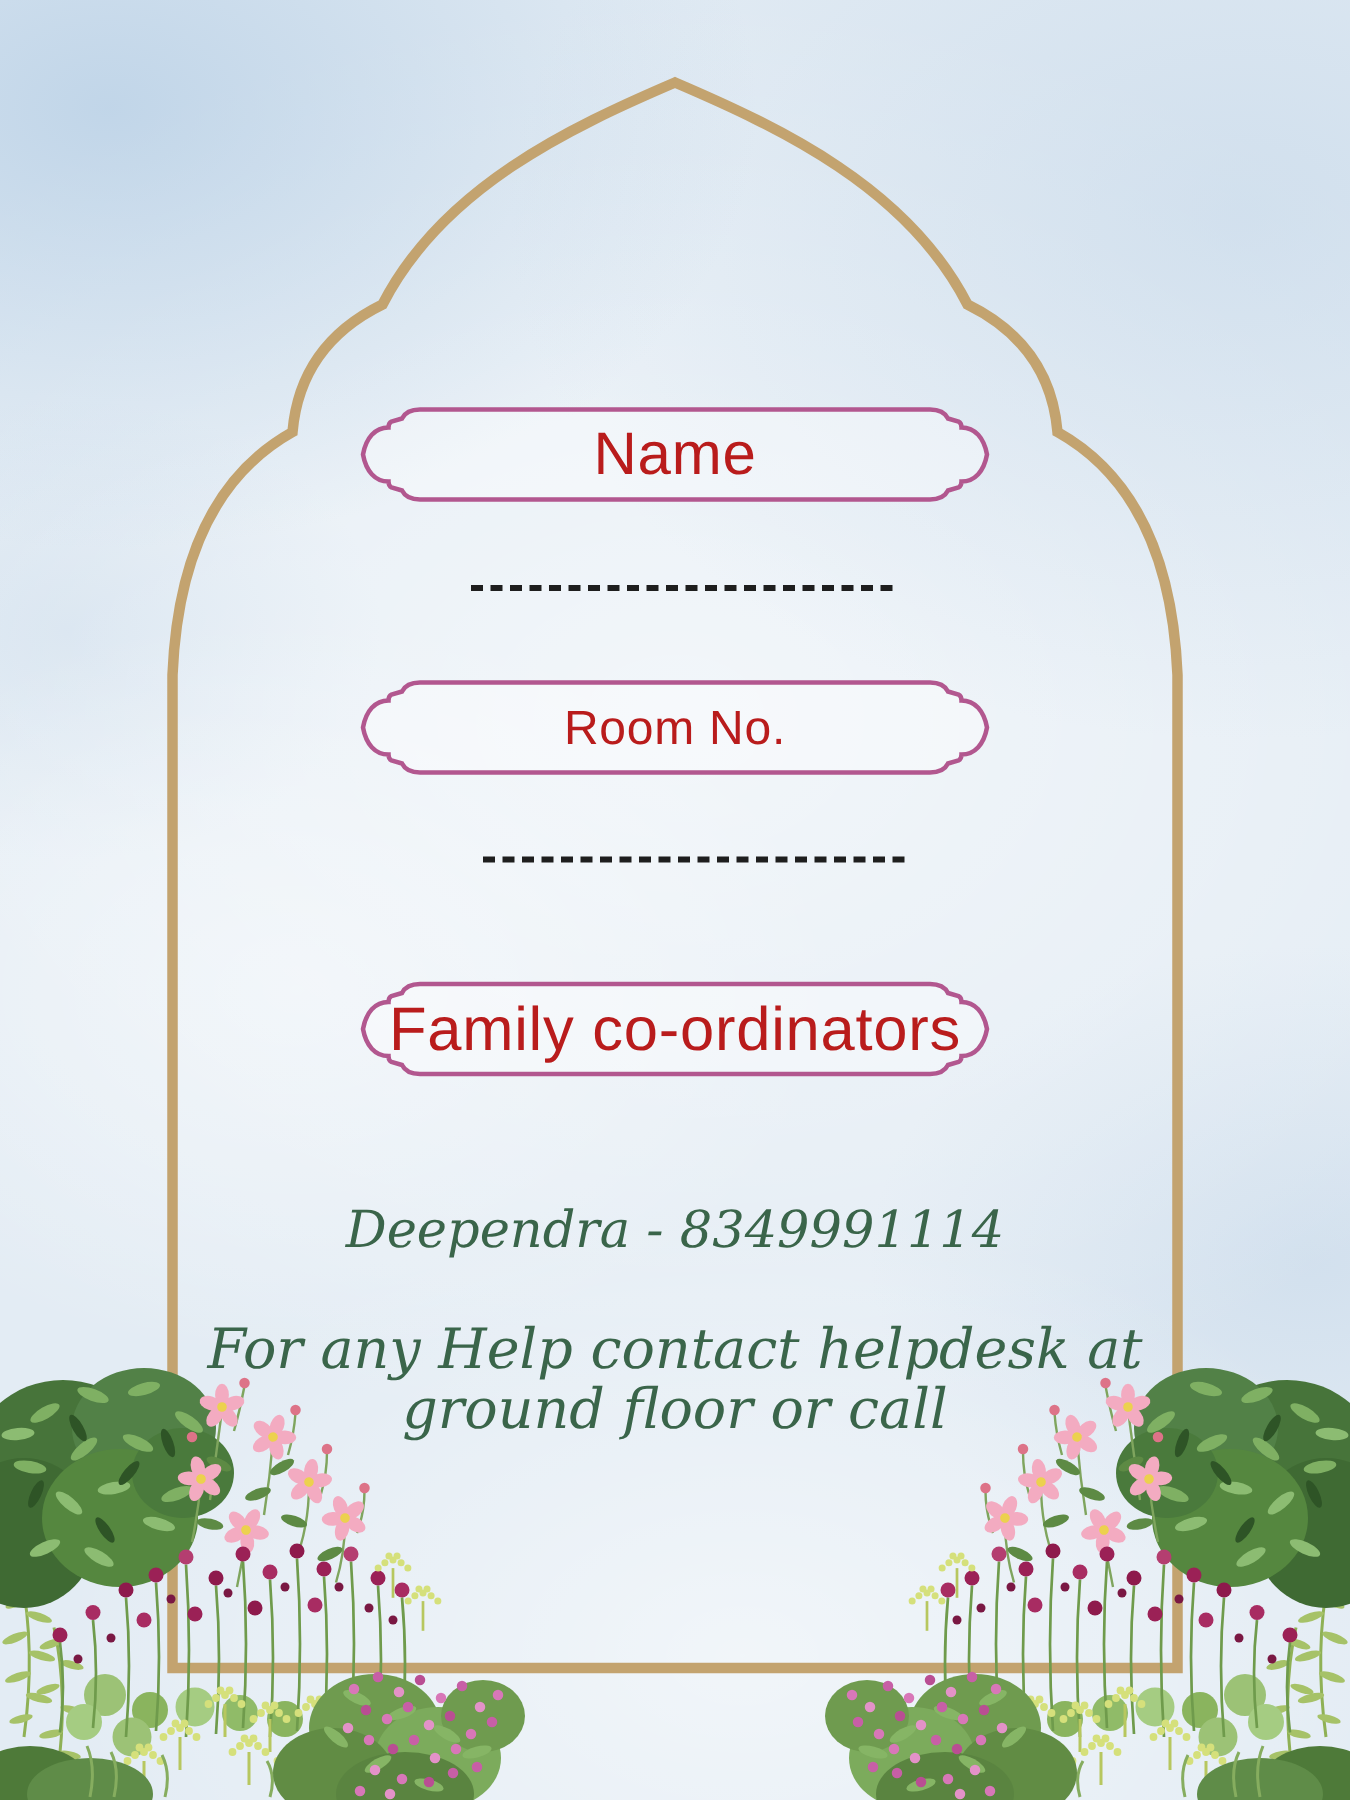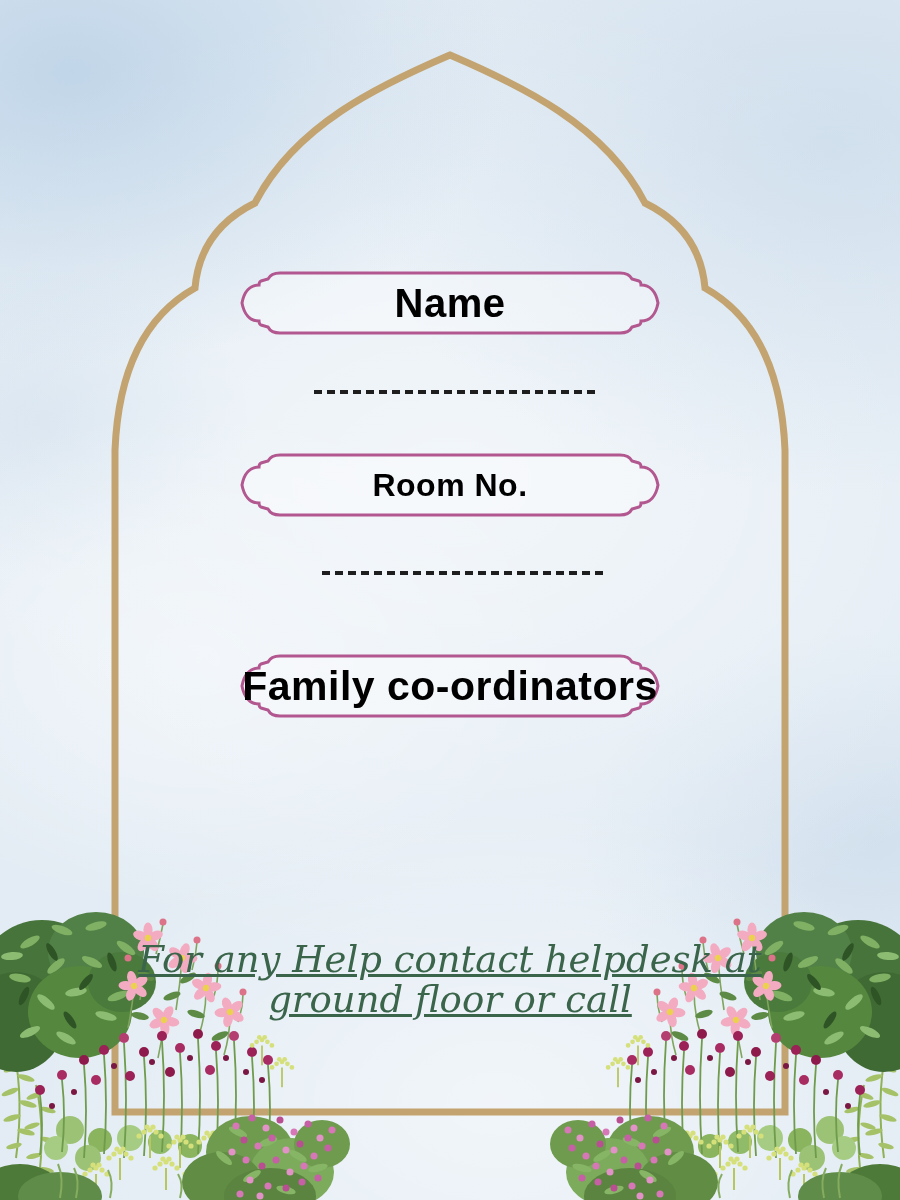--- a/index.html
+++ b/index.html
@@ -20,33 +20,33 @@
       radial-gradient(300px 220px at 5% 35%,  rgba(173,199,224,.30), rgba(173,199,224,0) 70%);
   }
   .abs{position:absolute;}
   .arch-svg{left:0;top:0;}
   .plaque{
     position:absolute;left:240px;width:420px;height:66px;
     display:flex;align-items:center;justify-content:center;
   }
   .plaque svg{position:absolute;inset:0;}
   .plaque .lbl{
-    position:relative;z-index:2;color:#000000;font-weight:700;
+    position:relative;z-index:2;color:#b91c1c;font-weight:400;
     letter-spacing:.5px;line-height:1;
   }
   .plaque.name   {top:270px;} .plaque.name .lbl{font-size:40px;}
   .plaque.room   {top:452px;} .plaque.room .lbl{font-size:32px;}
   .plaque.family {top:653px;} .plaque.family .lbl{font-size:41px;}
   .greenblock{
     position:absolute;left:0;right:0;text-align:center;
     font-family:"DejaVu Serif",serif;font-style:italic;font-weight:500;
     color:#3a654a;
   }
   .coords{top:801px;font-size:34px;line-height:38px;}
-  .help  {top:940px;font-size:37px;line-height:40px;text-decoration:underline;}
+  .help  {top:880px;font-size:37px;line-height:40px;}
   .floral{position:absolute;top:900px;width:350px;height:300px;}
   .floral.left {left:0;}
   .floral.right{left:550px;transform:scaleX(-1);}
   .defs-holder{position:absolute;width:0;height:0;overflow:hidden;}
 </style>
 </head>
 <body>
 
 <div class="card">
   <div class="wash"></div>
@@ -334,19 +334,20 @@
   </div>
 
   <svg class="floral left" viewBox="0 0 350 300">
     <use href="#floral" width="350" height="300"></use>
   </svg>
   <svg class="floral right" viewBox="0 0 350 300">
     <use href="#floral" width="350" height="300"></use>
   </svg>
 
   <div class="greenblock coords">
+    <div>Deependra - 8349991114</div>
   </div>
 
   <div class="greenblock help">
     <div>For any Help contact helpdesk at</div>
     <div>ground floor or call</div>
   </div>
 </div>
 
 </body></html>

